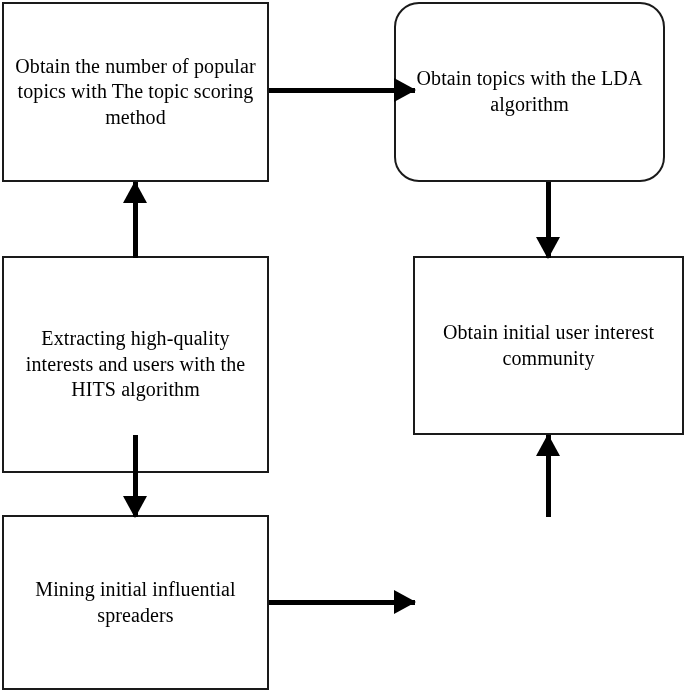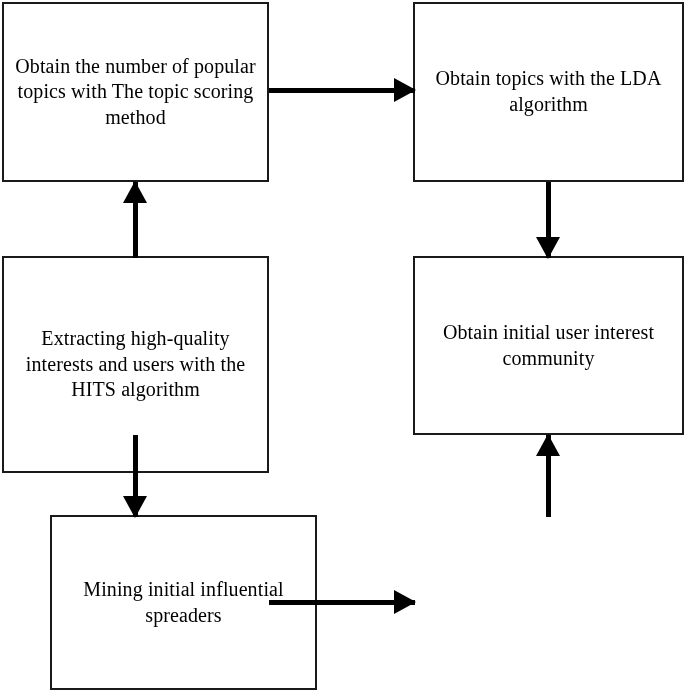--- a/index.html
+++ b/index.html
@@ -29,24 +29,24 @@
     padding: 2px 8px;
   }
   .node .label {
     display: block;
     width: 100%;
     font-size: 20px;
     letter-spacing: 0.1px;
   }
   
   #node-topic-scoring   { left: 2px;   top: 2px;   width: 267px; height: 180px; }
-  #node-lda             { left: 413px; top: 2px;   width: 271px; height: 180px; }
+  #node-lda             { left: 394px; top: 2px;   width: 271px; height: 180px; border-radius: 25px; }
   #node-hits            { left: 2px;   top: 256px; width: 267px; height: 217px; }
   #node-initial-comm    { left: 413px; top: 256px; width: 271px; height: 179px; }
-  #node-spreaders       { left: 2px;   top: 515px; width: 267px; height: 175px; margin-left: 48px; }
+  #node-spreaders       { left: 2px;   top: 515px; width: 267px; height: 175px; }
   #node-hlpa            { left: 413px; top: 515px; width: 271px; height: 175px; }
 
   
   .arrow { position: absolute; }
   .arrow .shaft { position: absolute; background: #000000; }
   .arrow .head  { position: absolute; width: 0; height: 0; }
 
   
   .arrow.h .shaft { height: 5px; top: 0; left: 0; }
   .arrow.h .head {

